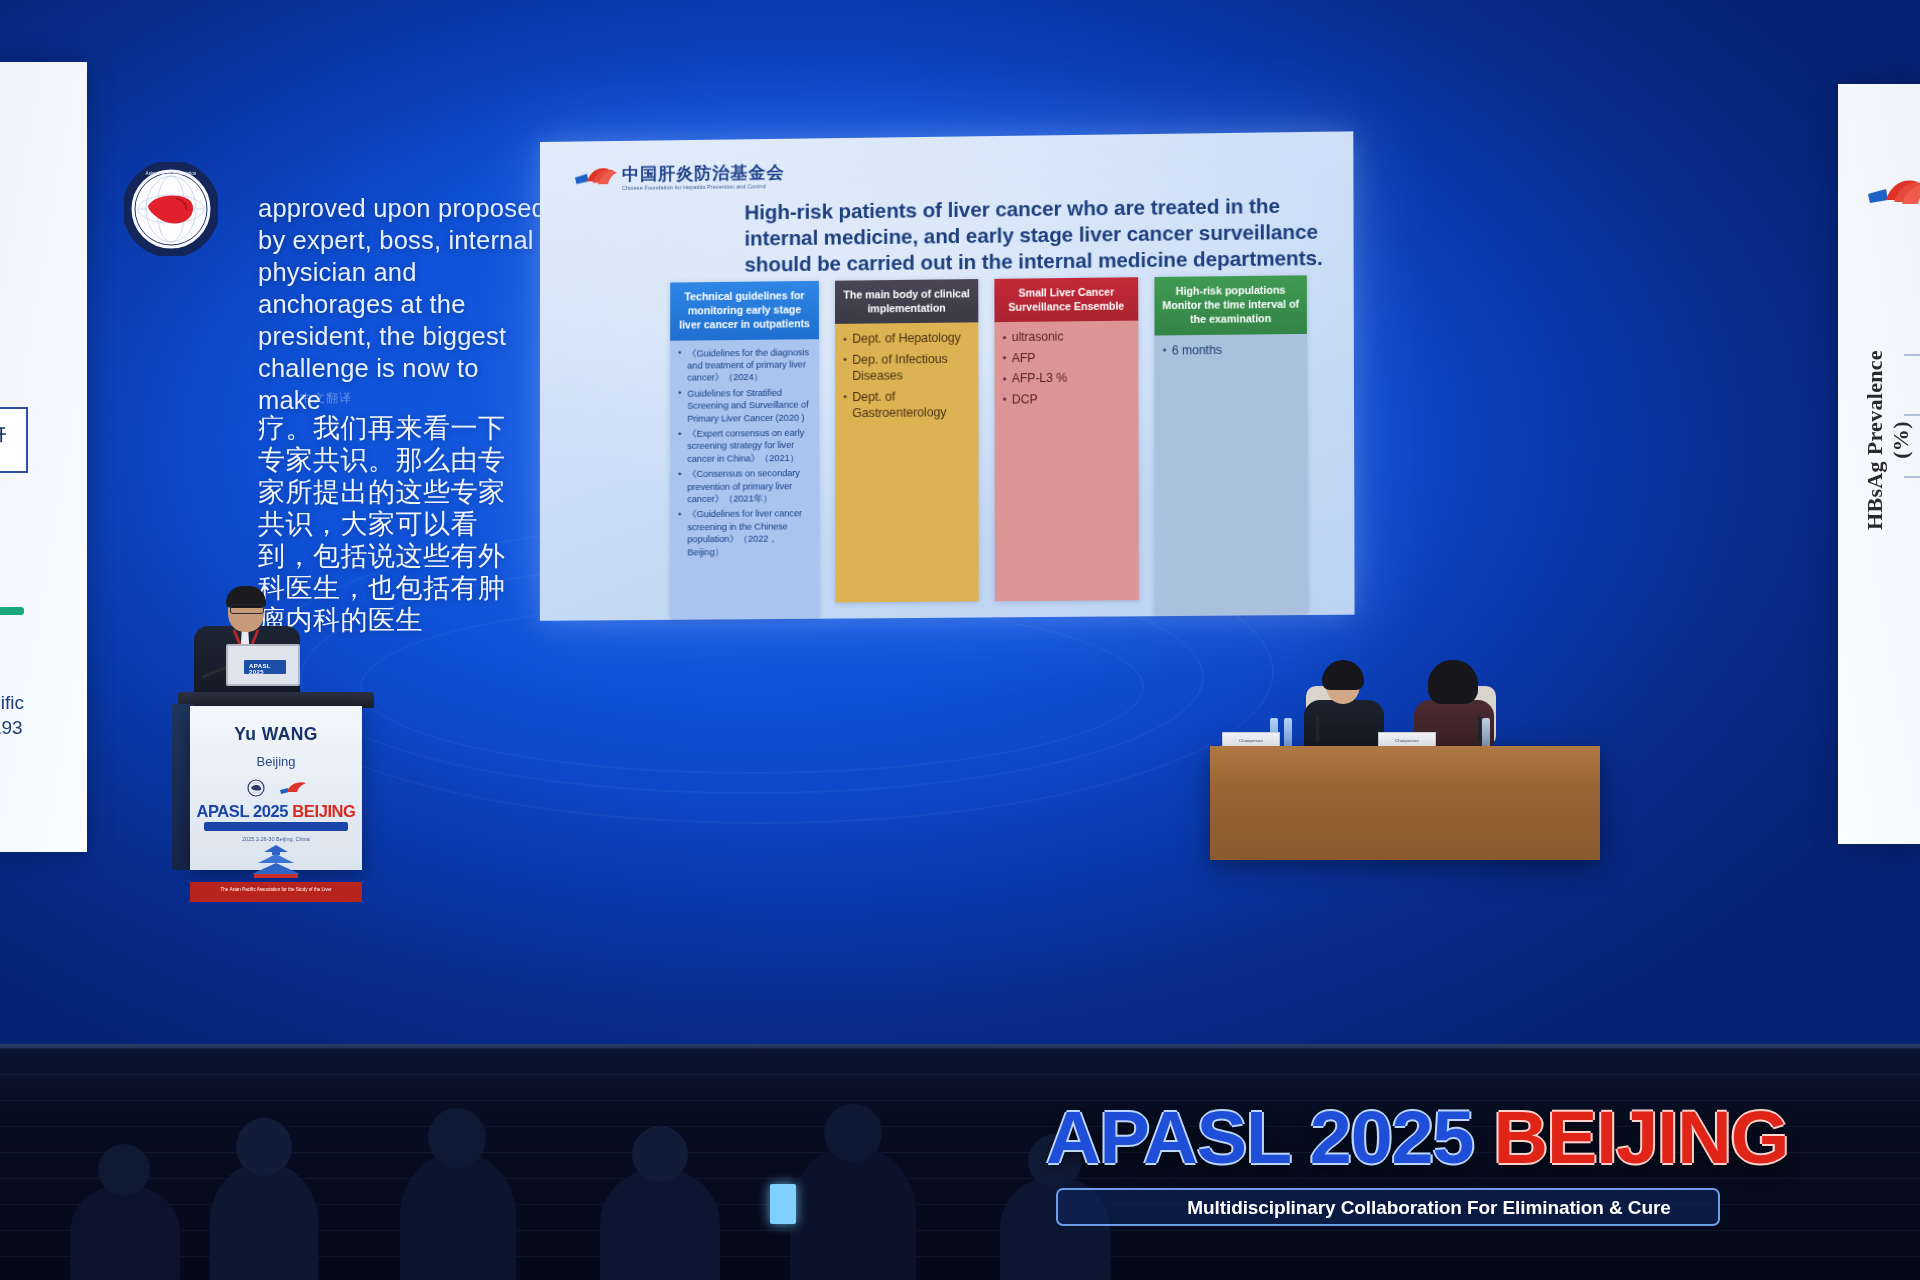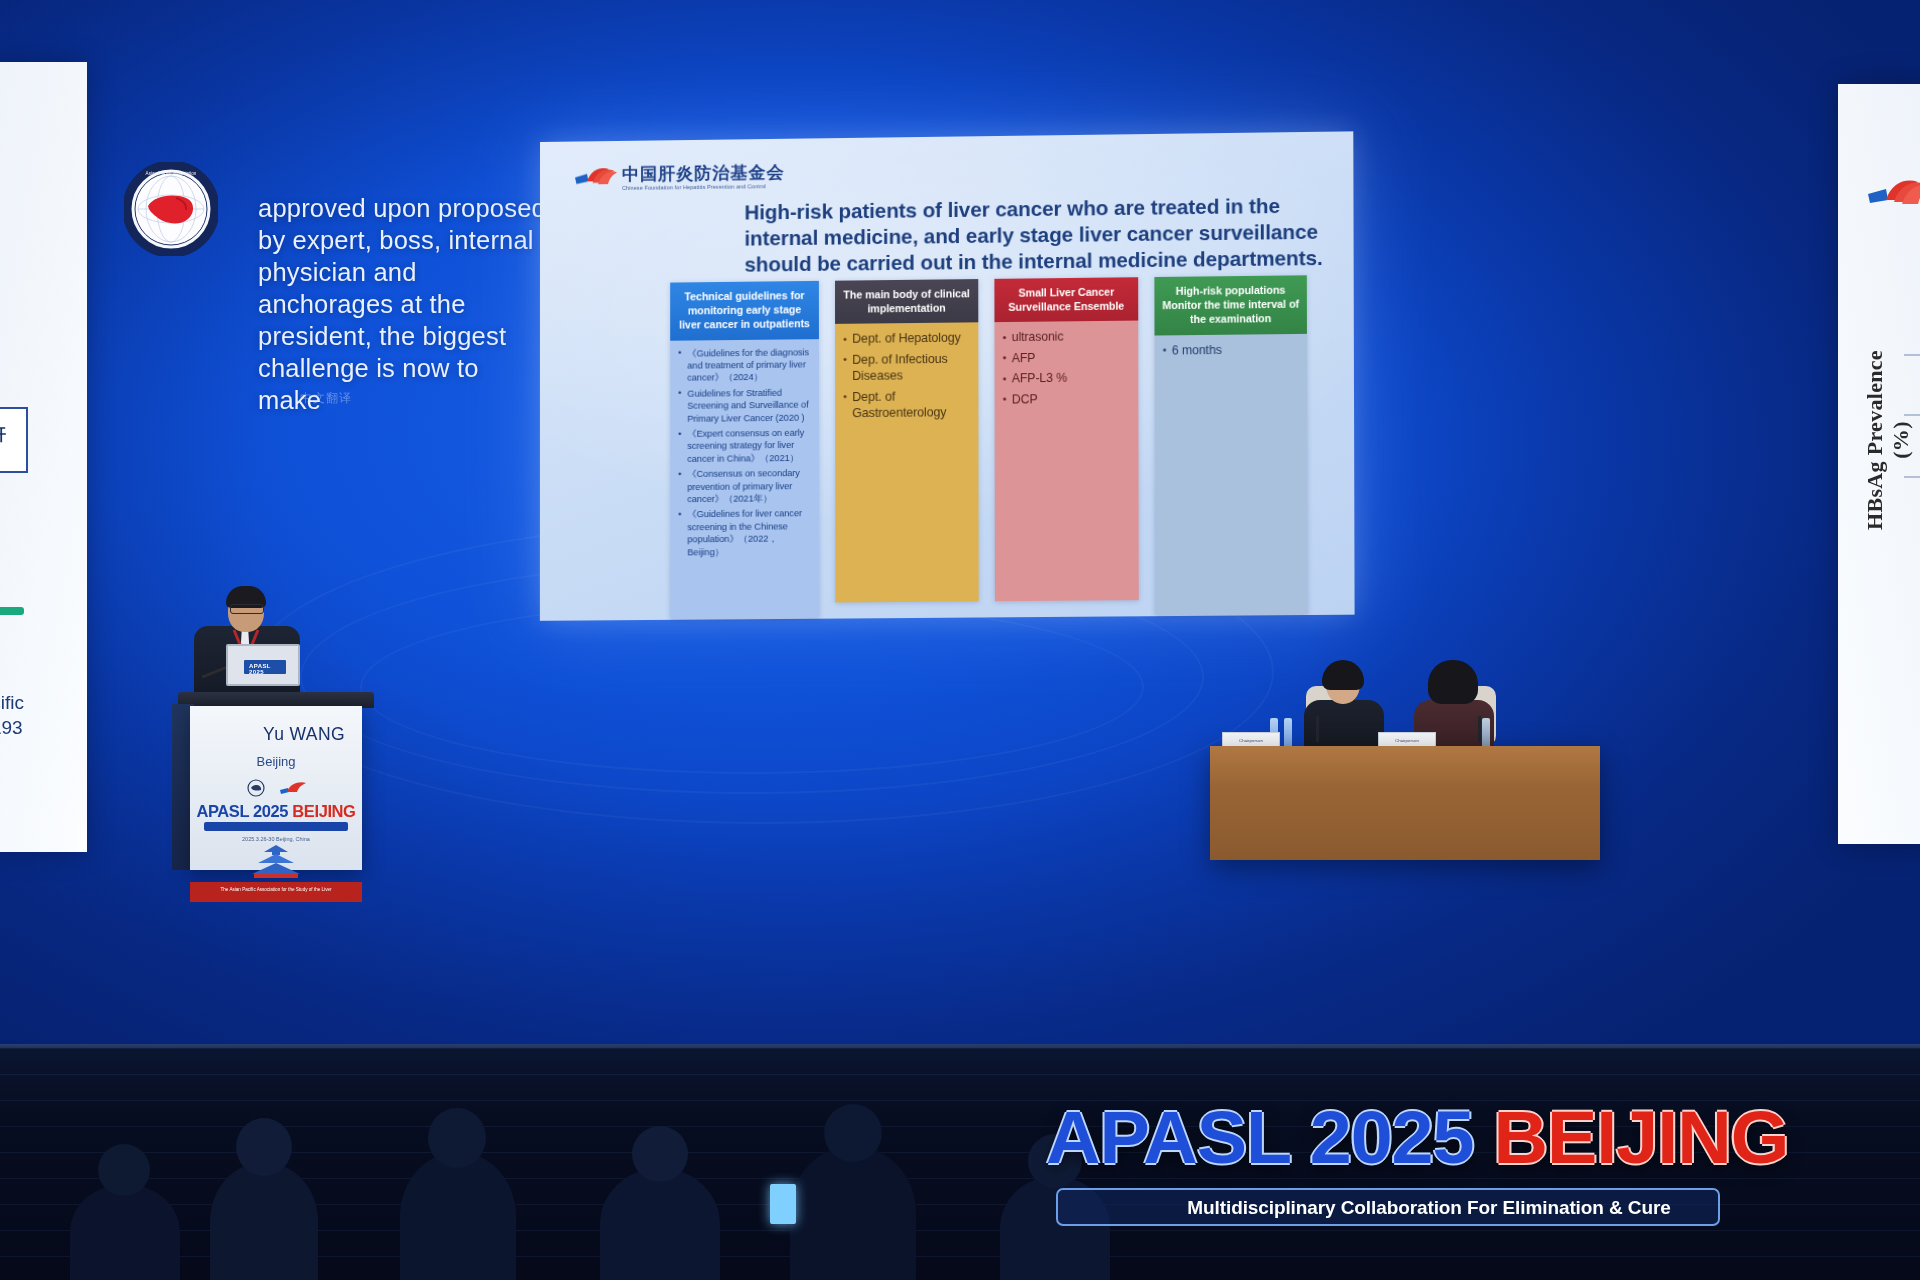--- a/index.html
+++ b/index.html
@@ -134,21 +134,21 @@
   .laptop-badge span{position:absolute;left:5px;top:3px;color:#fff;font-size:6px;font-weight:bold;letter-spacing:.4px;}
   .mic-arm{position:absolute;left:30px;top:86px;width:52px;height:3px;background:#2b2b30;
     transform:rotate(-22deg);border-radius:2px;}
   .podium-top{position:absolute;left:8px;top:112px;width:196px;height:16px;
     background:linear-gradient(180deg,#2c3242,#1c212d);border-radius:3px 3px 0 0;}
   .podium-body{position:absolute;left:20px;top:126px;width:172px;height:164px;
     background:linear-gradient(180deg,#f4f7fb,#dbe3ee);box-shadow:0 6px 20px rgba(0,0,0,.35);}
   .podium-left{position:absolute;left:2px;top:124px;width:22px;height:166px;
     background:linear-gradient(180deg,#20355f,#16254a);}
   .pd-name{position:absolute;left:0;top:18px;width:172px;text-align:center;
-    color:#17316b;font-size:17.5px;font-weight:normal;letter-spacing:.4px;padding-left:28px;}
+    color:#17316b;font-size:17.5px;font-weight:bold;letter-spacing:.4px;}
   .pd-city{position:absolute;left:0;top:48px;width:172px;text-align:center;
     color:#2a4a86;font-size:13px;}
   .pd-icons{position:absolute;left:52px;top:72px;width:70px;height:20px;}
   .pd-logo{position:absolute;left:0;top:96px;width:172px;text-align:center;
     font-size:16.5px;font-weight:bold;letter-spacing:-.4px;}
   .pd-logo .b{color:#1945a8;}
   .pd-logo .r{color:#d62b20;}
   .pd-tag{position:absolute;left:14px;top:116px;width:144px;height:9px;background:#1945a8;border-radius:2px;}
   .pd-sub{position:absolute;left:0;top:130px;width:172px;text-align:center;color:#45618f;font-size:5.5px;}
   .pd-temple{position:absolute;left:58px;top:138px;width:56px;height:34px;}
@@ -242,20 +242,21 @@
       <ellipse cx="47" cy="47" rx="25" ry="33"></ellipse>
       <line x1="14" y1="47" x2="80" y2="47"></line>
     </g>
     <path d="M24 44 C30 34, 48 31, 62 36 C70 39, 72 50, 64 57 C56 64, 42 62, 34 56 C29 52, 25 49, 24 44 Z" fill="#e0202b"></path>
     <path d="M52 36 C58 38, 63 42, 62 48" stroke="#b3141d" stroke-width="1.6" fill="none"></path>
     <text x="47" y="13" font-size="4.6" fill="#eef2fa" text-anchor="middle" font-family="Liberation Sans, sans-serif">Asian Pacific Association</text>
   </svg>
 
   <div id="caption-en">approved upon proposed by expert, boss, internal physician and anchorages at the president, the biggest challenge is now to make</div>
   <div id="caption-tiny">中文翻译</div>
+  <div id="caption-zh">疗。我们再来看一下专家共识。那么由专家所提出的这些专家共识，大家可以看到，包括说这些有外科医生，也包括有肿瘤内科的医生</div>
 
   <div id="slide">
     <div class="slide-glow"></div>
 
     <div class="cfhpc-logo">
       <svg class="cfhpc-mark" viewBox="0 0 44 30">
         <path d="M1 12 L13 8.5 L14.5 16 L2.5 18.5 Z" fill="#1d62c4"></path>
         <path d="M13 16 C17 4, 27 1, 35 4 C29.5 6.5, 27 10.5, 25.5 16 Z" fill="#e0342a"></path>
         <path d="M18.5 17.5 C22.5 5.5, 32 2.5, 40 5.5 C34.5 8, 32 12, 30.5 17.5 Z" fill="#e8493d"></path>
         <path d="M24 19 C28 7, 37.5 4, 43 7.5 C38 10, 35.5 13.5, 34 19 Z" fill="#ef5b4c"></path>

